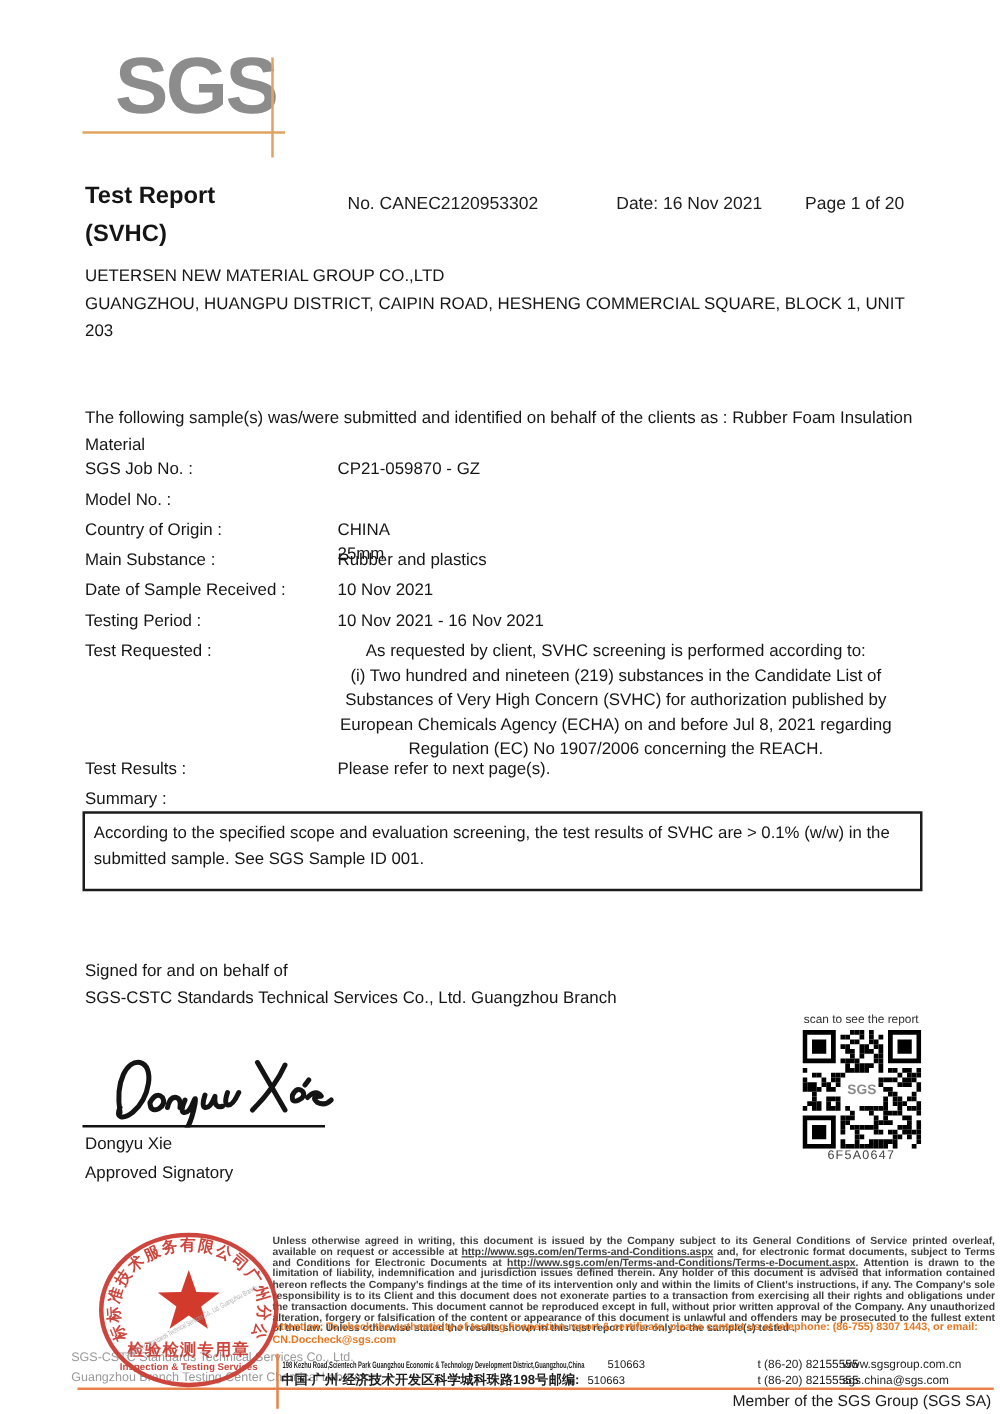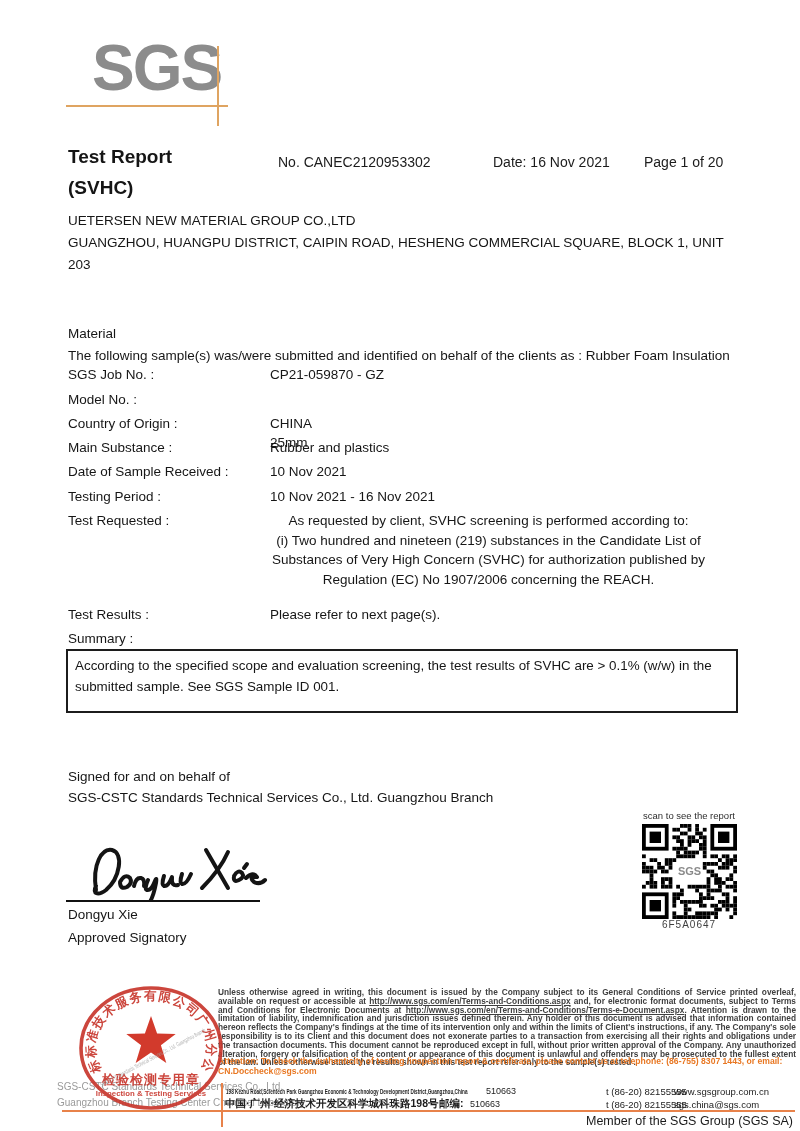--- a/index.html
+++ b/index.html
@@ -60,22 +60,22 @@
   <div class="abs hdr-meta" style="left:493px;top:154px;">Date: 16 Nov 2021</div>
   <div class="abs hdr-meta" style="left:644px;top:154px;">Page 1 of 20</div>
 
   <div class="abs" style="left:68px;top:210px;">
     <div class="body-line">UETERSEN NEW MATERIAL GROUP CO.,LTD</div>
     <div class="body-line">GUANGZHOU, HUANGPU DISTRICT, CAIPIN ROAD, HESHENG COMMERCIAL SQUARE, BLOCK 1, UNIT</div>
     <div class="body-line">203</div>
   </div>
 
   <div class="abs" style="left:68px;top:323px;">
+    <div class="body-line">The following sample(s) was/were submitted and identified on behalf of the clients as : Rubber Foam Insulation</div>
     <div class="body-line">Material</div>
-    <div class="body-line">The following sample(s) was/were submitted and identified on behalf of the clients as : Rubber Foam Insulation</div>
   </div>
 
   <div class="abs row-label" style="left:68px;top:367px;">SGS Job No. :</div>
   <div class="abs row-value" style="left:270px;top:367px;">CP21-059870 - GZ</div>
 
   <div class="abs row-label" style="left:68px;top:392px;">Model No. :</div>
   <div class="abs row-value" style="left:270px;top:392px;margin-top:43px;">25mm</div>
 
   <div class="abs row-label" style="left:68px;top:416px;">Country of Origin :</div>
   <div class="abs row-value" style="left:270px;top:416px;">CHINA</div>
@@ -87,20 +87,21 @@
   <div class="abs row-value" style="left:270px;top:464px;">10 Nov 2021</div>
 
   <div class="abs row-label" style="left:68px;top:489px;">Testing Period :</div>
   <div class="abs row-value" style="left:270px;top:489px;">10 Nov 2021 - 16 Nov 2021</div>
 
   <div class="abs row-label" style="left:68px;top:513px;">Test Requested :</div>
   <div class="abs tr-lines" style="left:272px;top:511px;">
     <div>As requested by client, SVHC screening is performed according to:</div>
     <div>(i) Two hundred and nineteen (219) substances in the Candidate List of</div>
     <div>Substances of Very High Concern (SVHC) for authorization published by</div>
+    <div>European Chemicals Agency (ECHA) on and before Jul 8, 2021 regarding</div>
     <div>Regulation (EC) No 1907/2006 concerning the REACH.</div>
   </div>
 
   <div class="abs row-label" style="left:68px;top:607px;">Test Results :</div>
   <div class="abs row-value" style="left:270px;top:607px;">Please refer to next page(s).</div>
 
   <div class="abs row-label" style="left:68px;top:631px;">Summary :</div>
   <div class="abs sum-box" style="left:66px;top:649px;width:672px;height:64px;">
     <div class="sum-left">According to the specified scope and evaluation screening, the test results of SVHC are &gt; 0.1% (w/w) in the submitted sample. See SGS Sample ID 001.</div>
   </div>

